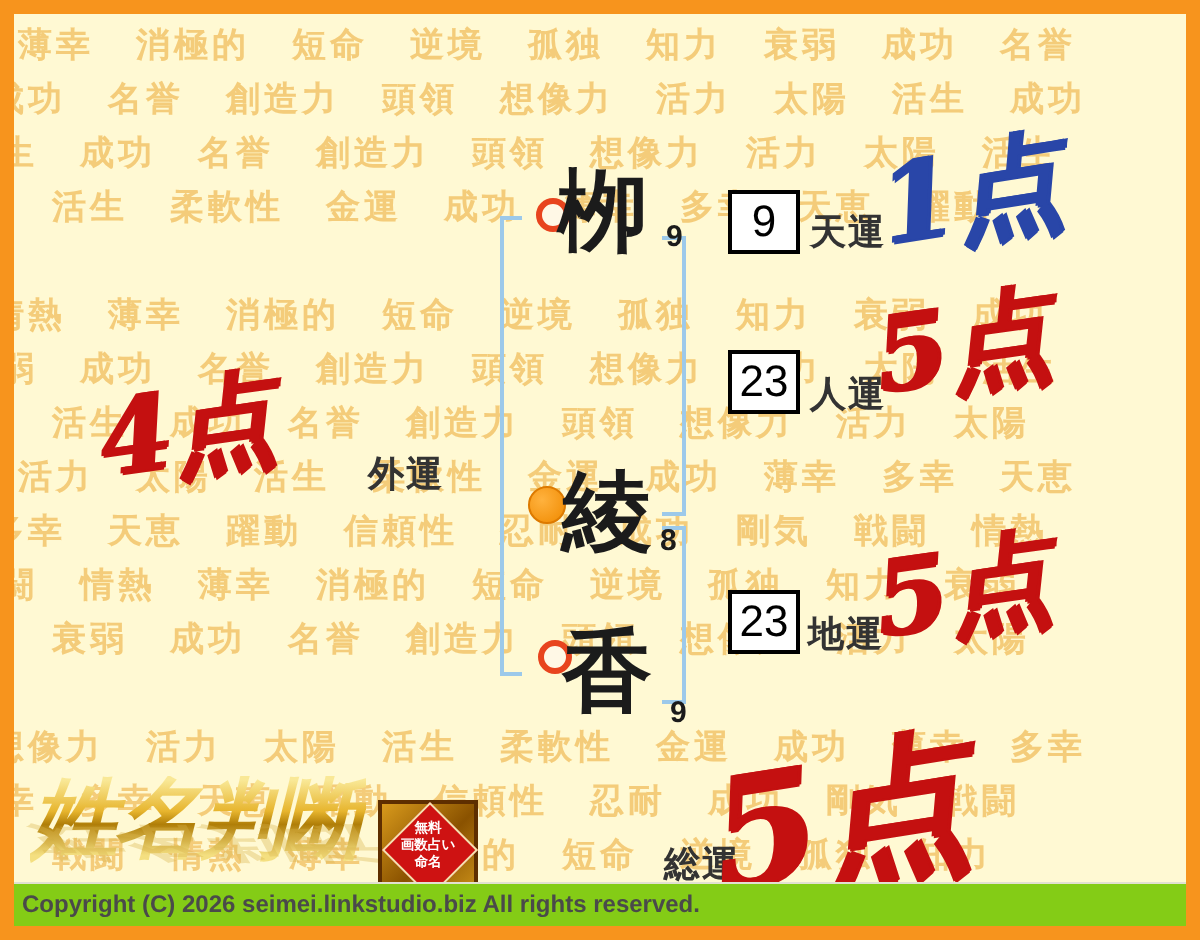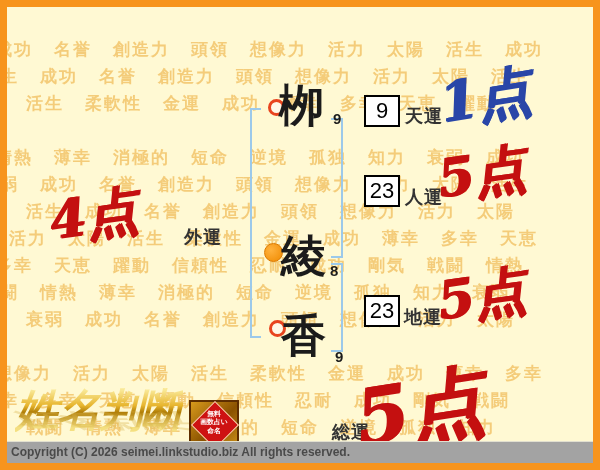--- a/index.html
+++ b/index.html
@@ -153,36 +153,37 @@
     color:#ffffff;
     font-size:8px;
     line-height:10px;
     font-weight:bold;
     transform:scale(0.85);
     transform-origin:center top;
   }
   
   #footer-band{
     position:absolute;left:0;right:0;bottom:0;height:21px;
-    background:#a3a3a3;
+    background:#84cc16;
     border-top:1px solid #E2E0D0;
   }
   #copyright{
     position:absolute;left:4px;top:3px;
     font-size:12px;
     font-weight:bold;
     color:#4A4A4A;
   }
 </style>
 </head>
 <body>
 
 <div id="stage">
 
   <div id="bg-pattern">
+      <div class="bg-row" style="top: 4px; left: 2px;"><span>薄幸</span><span>消極的</span><span>短命</span><span>逆境</span><span>孤独</span><span>知力</span><span>衰弱</span><span>成功</span><span>名誉</span></div>
       <div class="bg-row" style="top: 31px; left: -12px;"><span>成功</span><span>名誉</span><span>創造力</span><span>頭領</span><span>想像力</span><span>活力</span><span>太陽</span><span>活生</span><span>成功</span></div>
       <div class="bg-row" style="top: 58px; left: -26px;"><span>活生</span><span>成功</span><span>名誉</span><span>創造力</span><span>頭領</span><span>想像力</span><span>活力</span><span>太陽</span><span>活生</span></div>
       <div class="bg-row" style="top: 85px; left: -40px;"><span>太陽</span><span>活生</span><span>柔軟性</span><span>金運</span><span>成功</span><span>薄幸</span><span>多幸</span><span>天恵</span><span>躍動</span></div>
       <div class="bg-row" style="top: 139px; left: -12px;"><span>情熱</span><span>薄幸</span><span>消極的</span><span>短命</span><span>逆境</span><span>孤独</span><span>知力</span><span>衰弱</span><span>成功</span></div>
       <div class="bg-row" style="top: 166px; left: -26px;"><span>衰弱</span><span>成功</span><span>名誉</span><span>創造力</span><span>頭領</span><span>想像力</span><span>活力</span><span>太陽</span><span>活生</span></div>
       <div class="bg-row" style="top: 193px; left: -40px;"><span>太陽</span><span>活生</span><span>成功</span><span>名誉</span><span>創造力</span><span>頭領</span><span>想像力</span><span>活力</span><span>太陽</span></div>
       <div class="bg-row" style="top: 220px; left: 2px;"><span>活力</span><span>太陽</span><span>活生</span><span>柔軟性</span><span>金運</span><span>成功</span><span>薄幸</span><span>多幸</span><span>天恵</span></div>
       <div class="bg-row" style="top: 247px; left: -12px;"><span>多幸</span><span>天恵</span><span>躍動</span><span>信頼性</span><span>忍耐</span><span>成功</span><span>剛気</span><span>戦闘</span><span>情熱</span></div>
       <div class="bg-row" style="top: 274px; left: -26px;"><span>戦闘</span><span>情熱</span><span>薄幸</span><span>消極的</span><span>短命</span><span>逆境</span><span>孤独</span><span>知力</span><span>衰弱</span></div>
       <div class="bg-row" style="top: 301px; left: -40px;"><span>知力</span><span>衰弱</span><span>成功</span><span>名誉</span><span>創造力</span><span>頭領</span><span>想像力</span><span>活力</span><span>太陽</span></div>

